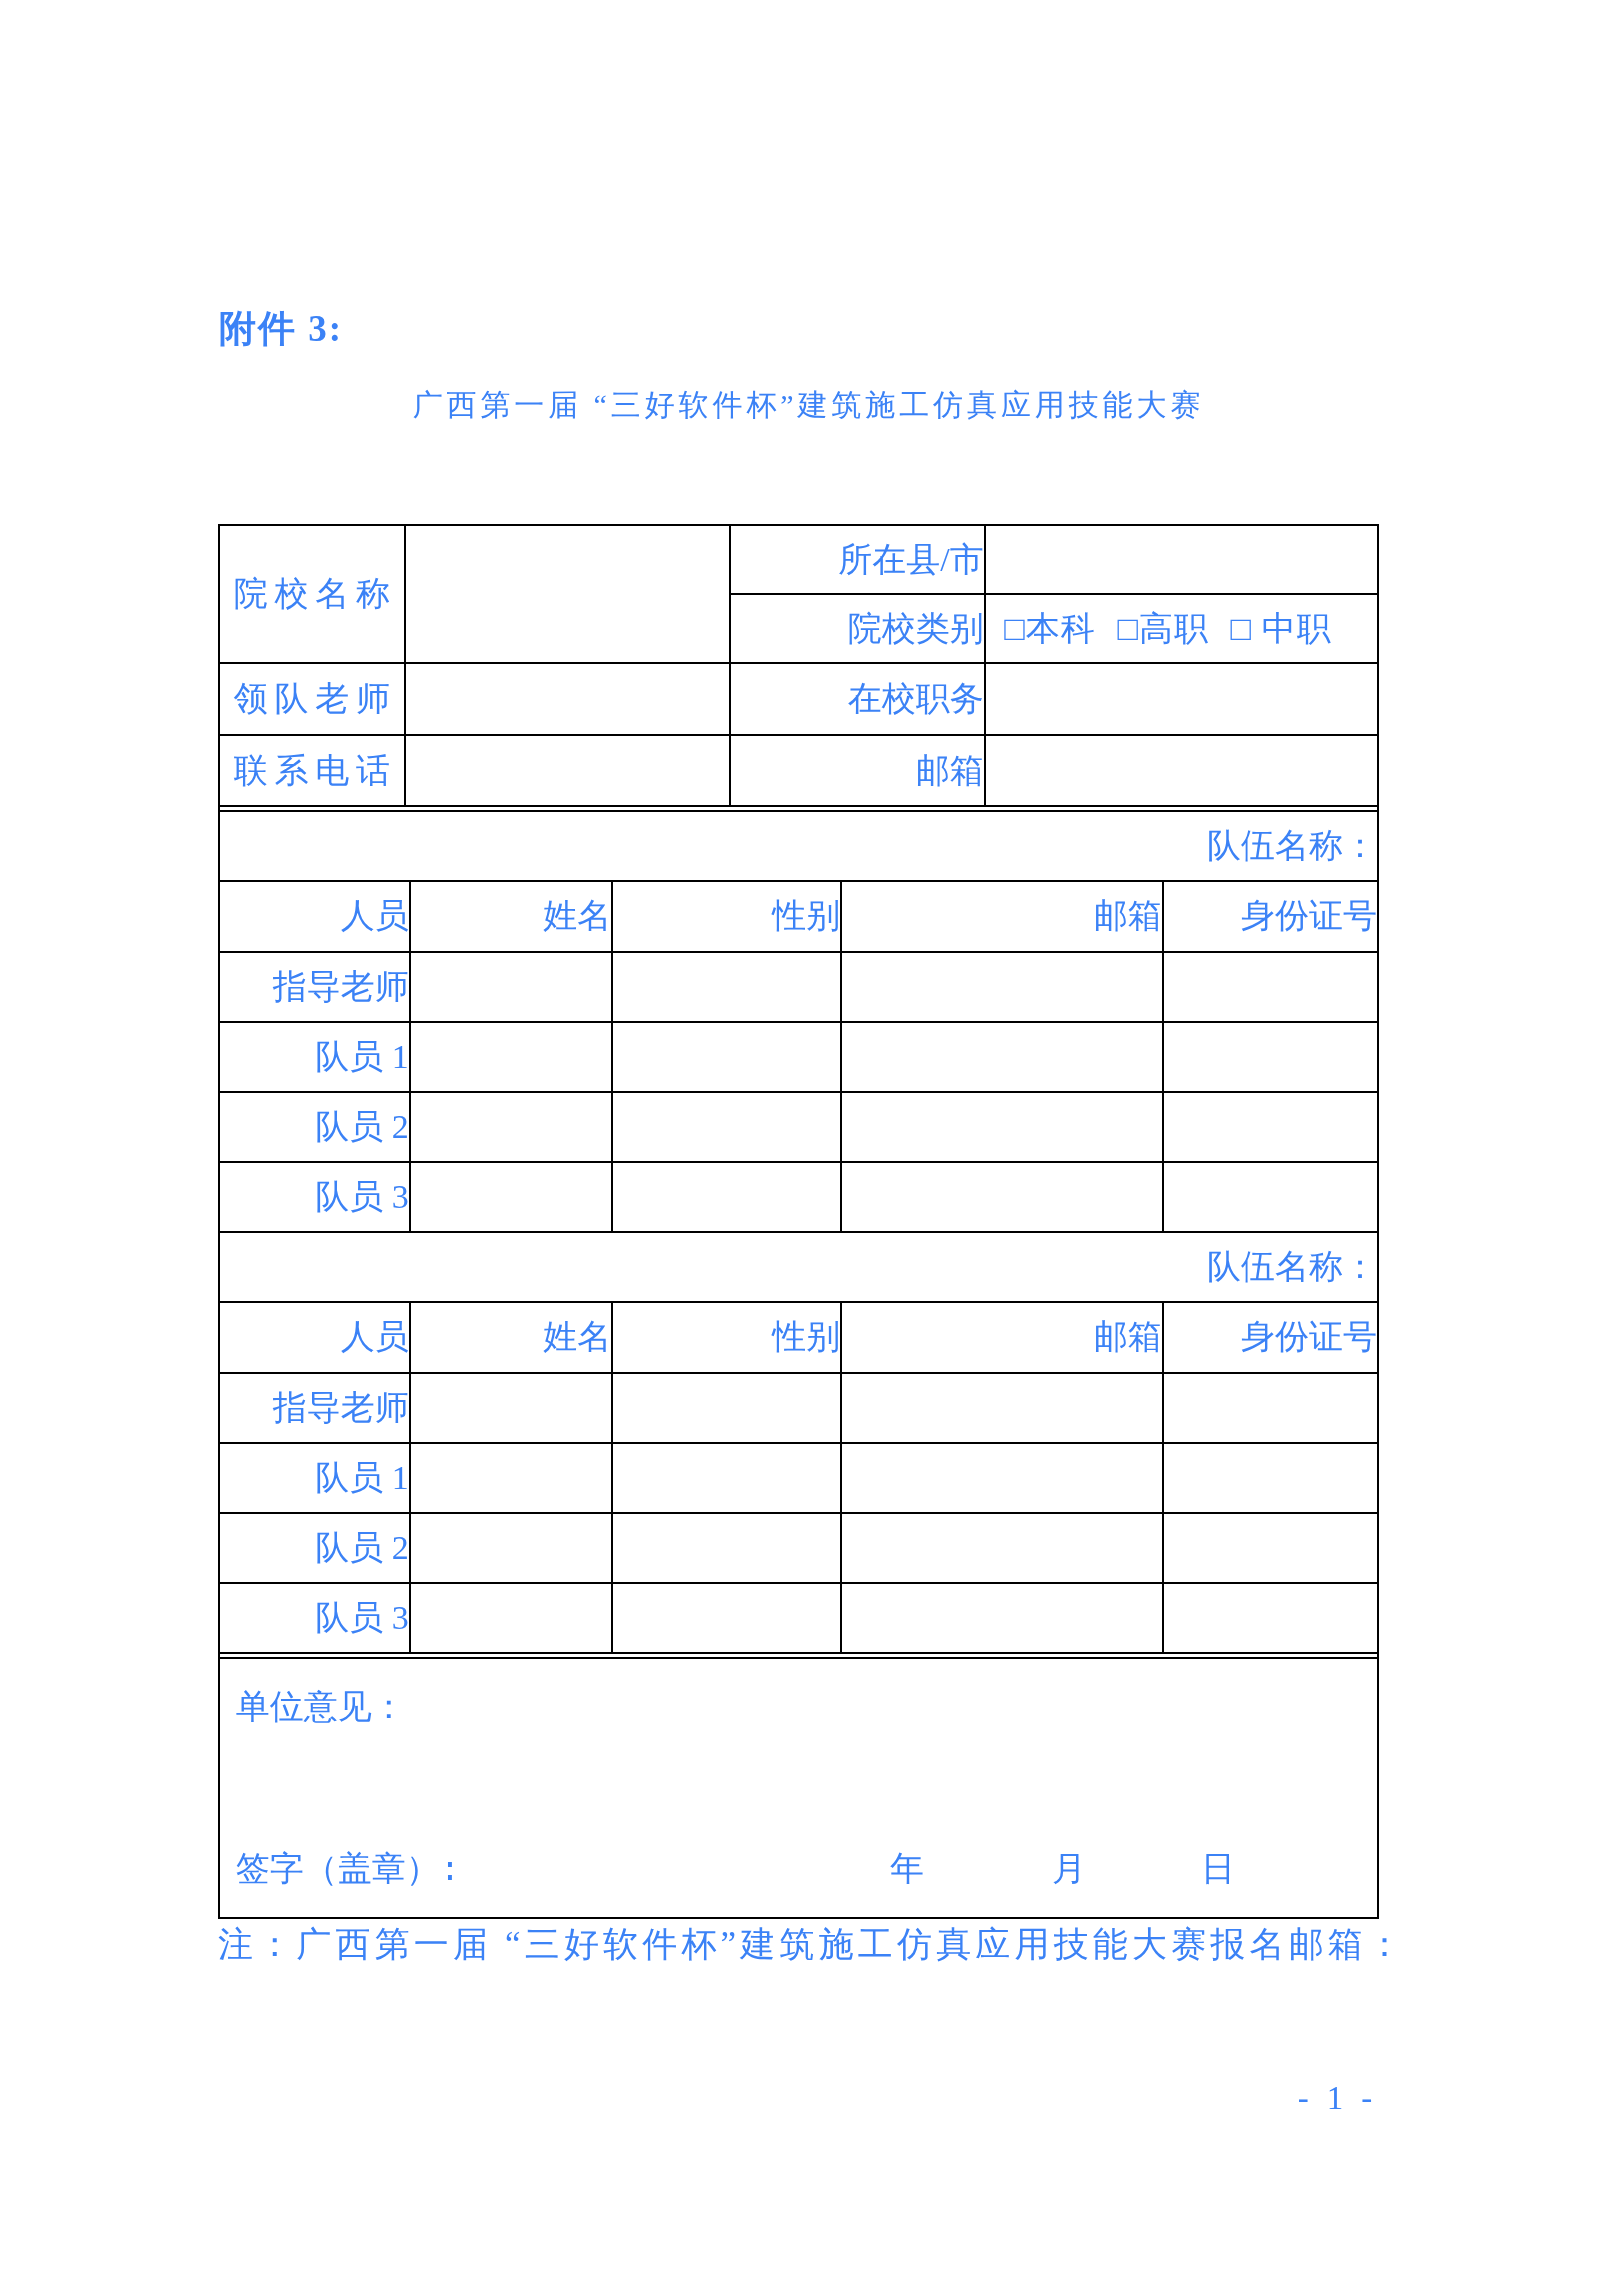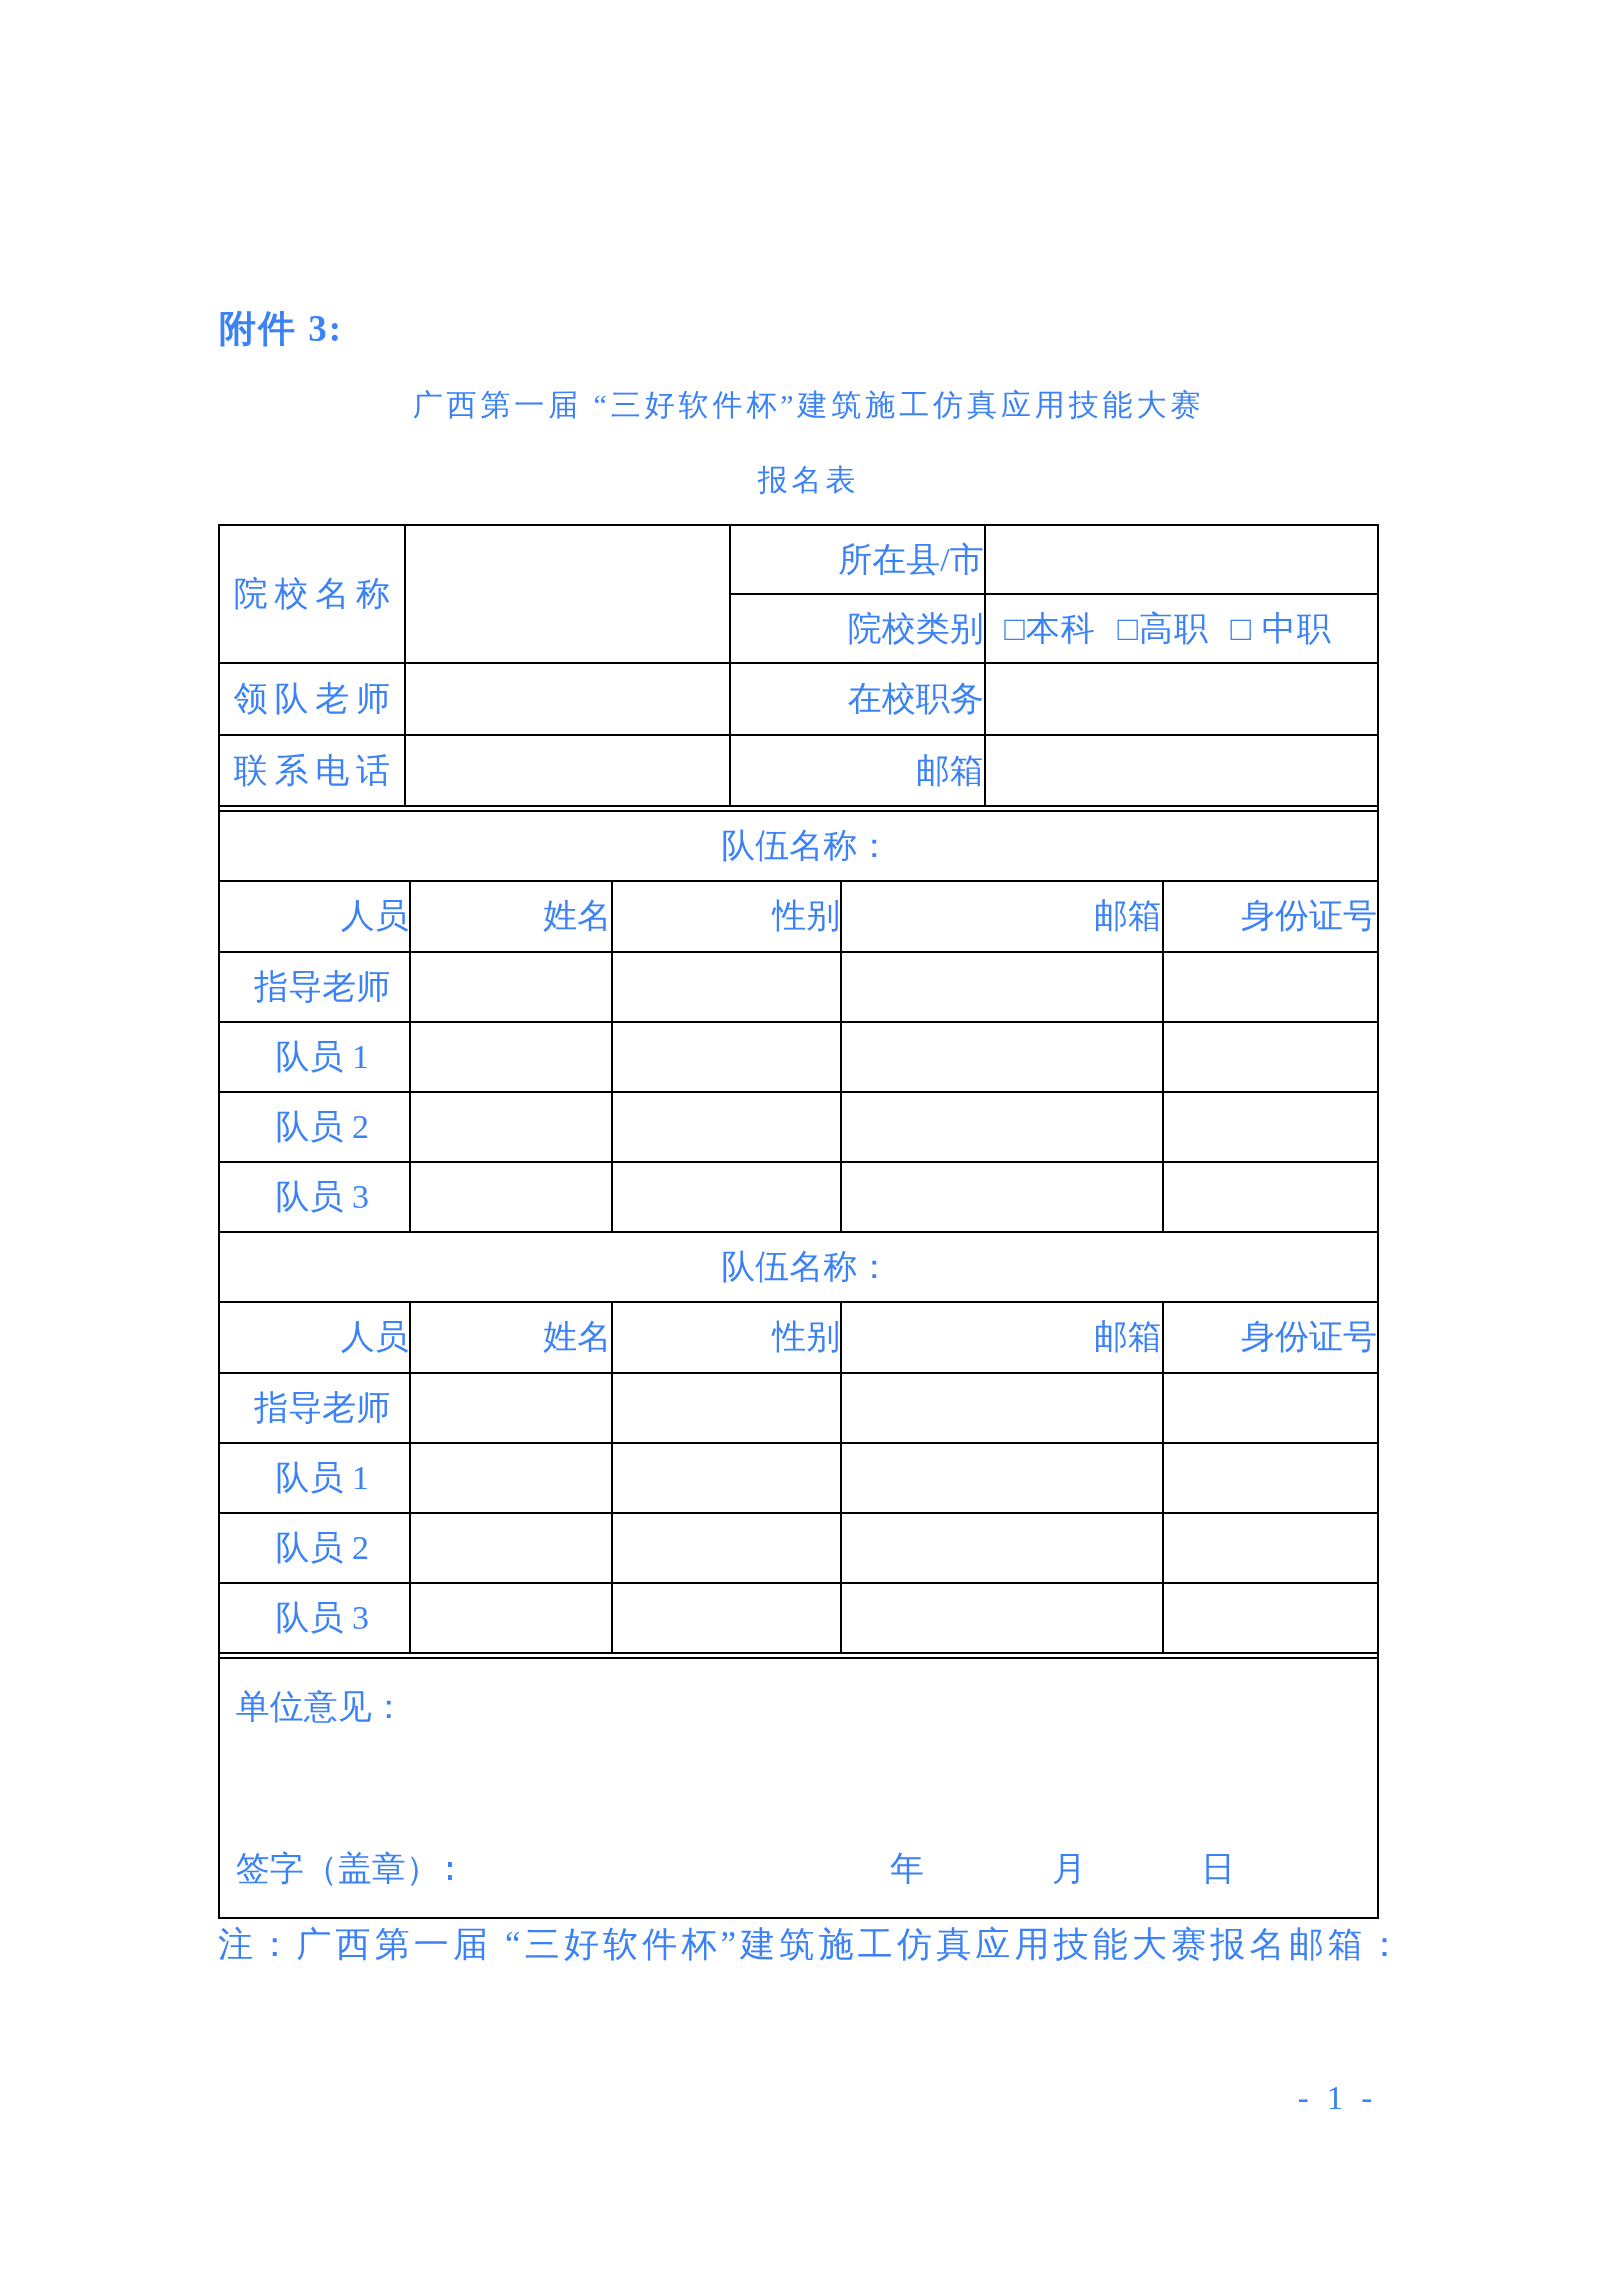--- a/index.html
+++ b/index.html
@@ -54,21 +54,21 @@
   .r70 { height: 69px; }
   .r71 { height: 70px; }
   .r72 { height: 71px; }
   .r73 { height: 72px; }
   .spread {
     text-align: justify;
     text-align-last: justify;
     padding: 0 13.7px;
   }
   .ctr { text-align: right; padding-left: 37px; }
-  .lft { text-align: center; padding-left: 15.7px; }
+  .lft { text-align: right; padding-left: 15.7px; }
   .cbcell { padding-left: 18.6px; }
   .cbcell span { margin-right: 21.6px; letter-spacing: 1px; }
   .dsep {
     height: 2.9px;
     border-left: 2px solid #000;
     border-right: 2px solid #000;
     background: #fff;
   }
   .opinion-box {
     position: relative;
@@ -125,21 +125,20 @@
 </style>
 </head>
 <body>
 
 <div class="page">
 
   <div class="attachment">附件 3:</div>
 
   <div class="doc-title">
     <div>广西第一届 “三好软件杯”建筑施工仿真应用技能大赛</div>
-    <div>报名表</div>
   </div>
 
   <div class="tbl">
 
     <table>
       <colgroup>
         <col style="width:16.03%">
           <col style="width:28.10%">
           <col style="width:21.94%">
           <col style="width:33.93%">

